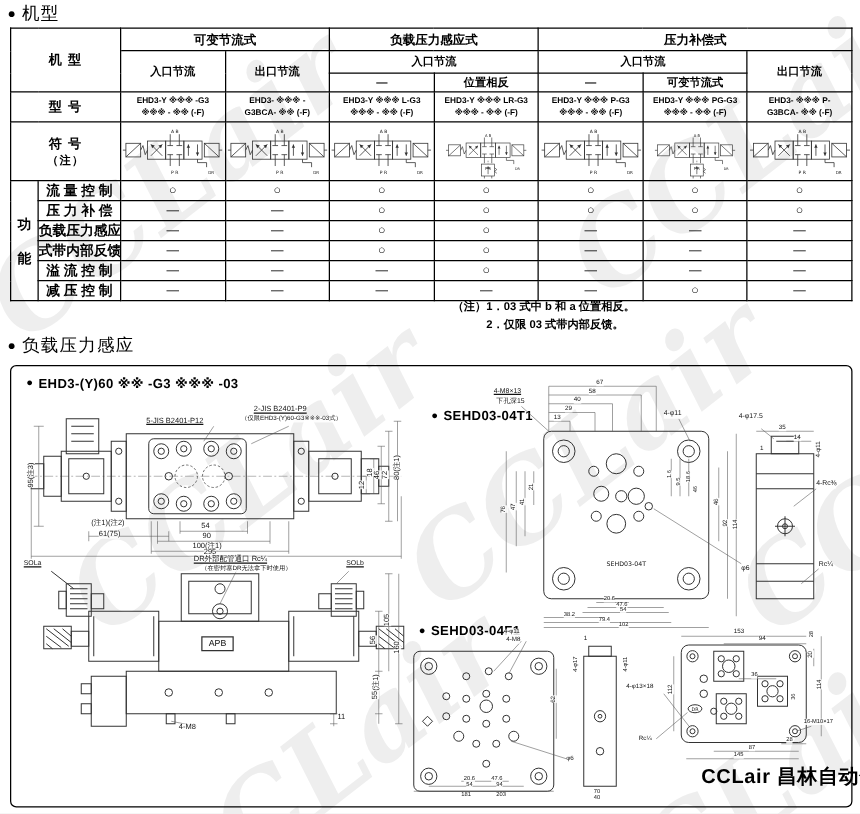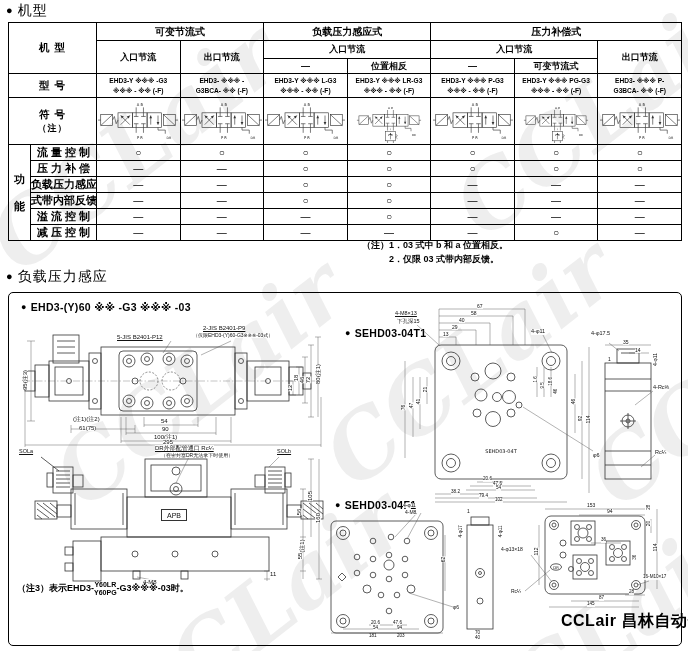--- a/index.html
+++ b/index.html
@@ -635,23 +635,17 @@
       <span class="lb v s45" style="left:324px;top:60px">36</span>
       <span class="lb s45" style="left:290px;top:101px">87</span>
       <span class="lb s45" style="left:278px;top:107px">145</span>
       <span class="lb s45" style="left:320px;top:95px">28</span>
       <span class="lb s5" style="left:192px;top:52px">4-φ13×18</span>
       <span class="lb s45" style="left:334px;top:80px">16-M10×17</span>
       <span class="lb s5" style="left:202px;top:94px">Rc¼</span>
     </div>
 
     <div id="bnotes">
-      <div>
-        <span>（注3）表示EHD3-</span><span class="frac">
-            <span>Y60LR</span>
-            <span>Y60PG</span>
-          </span><span>-G3※※※-03时。</span>
-      </div>
     </div>
     <div id="logo">CCLair 昌林自动化</div>
   </div>
 
 </div>
 
 </body></html>

